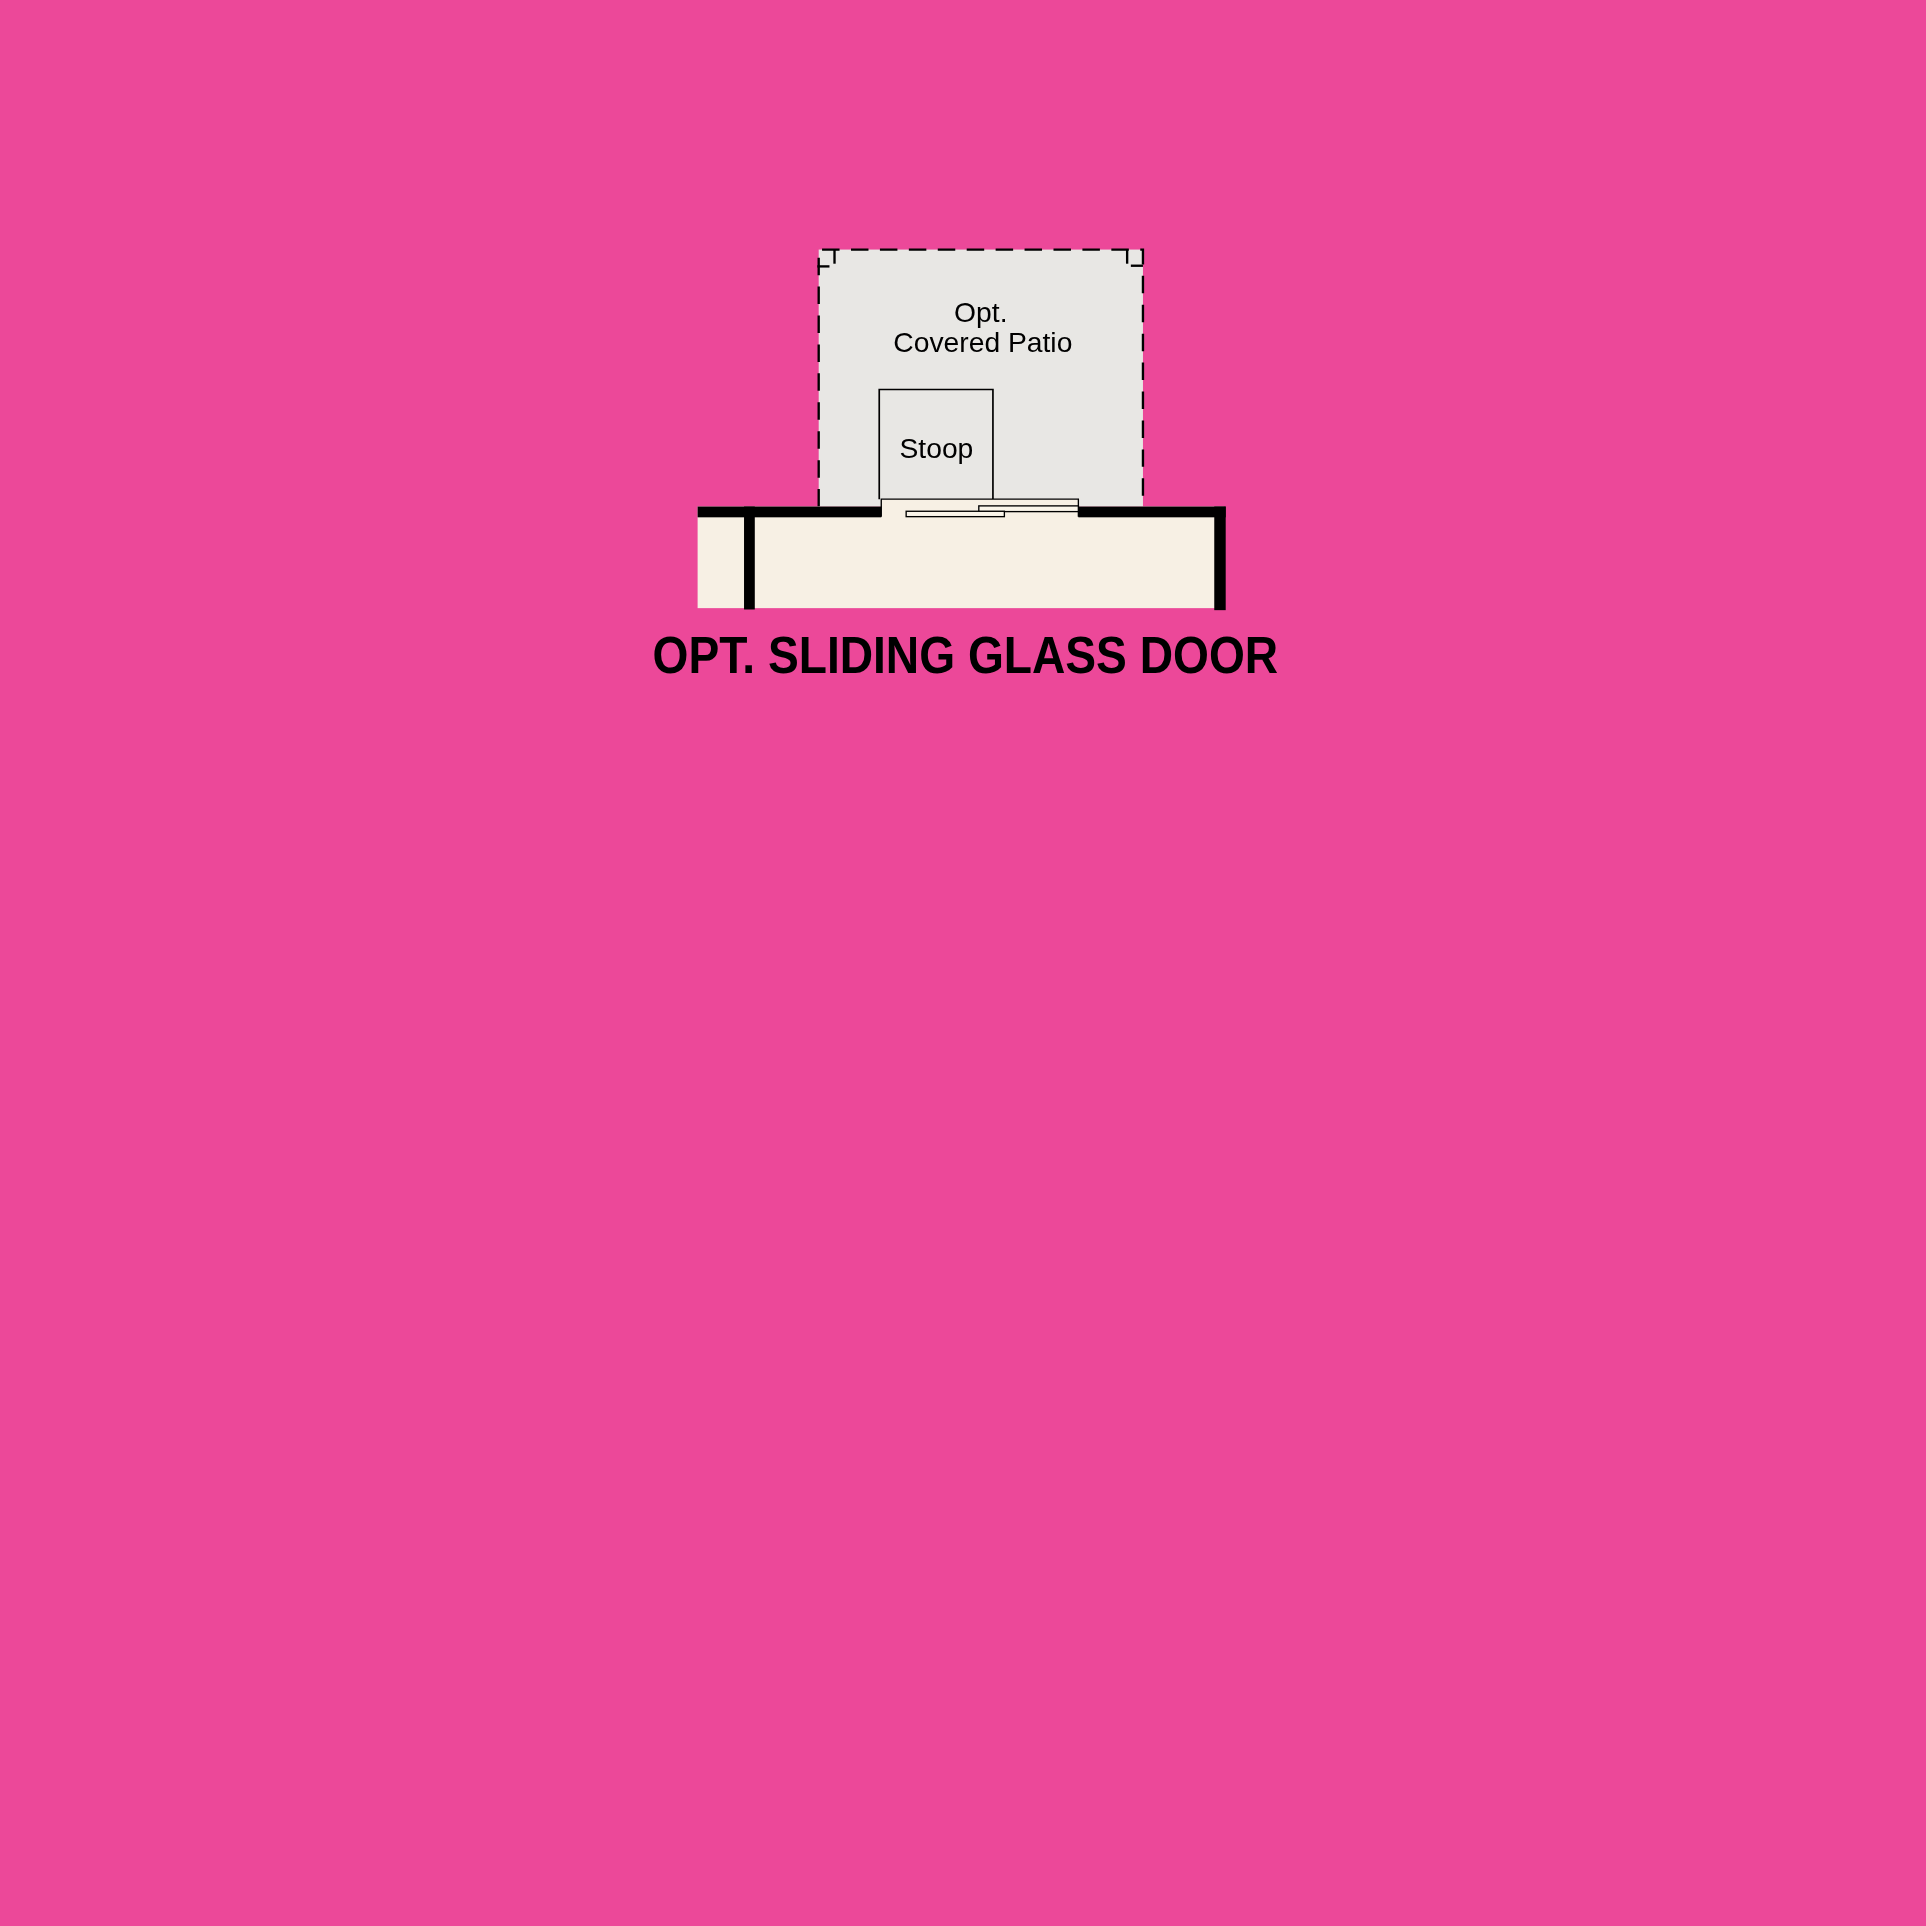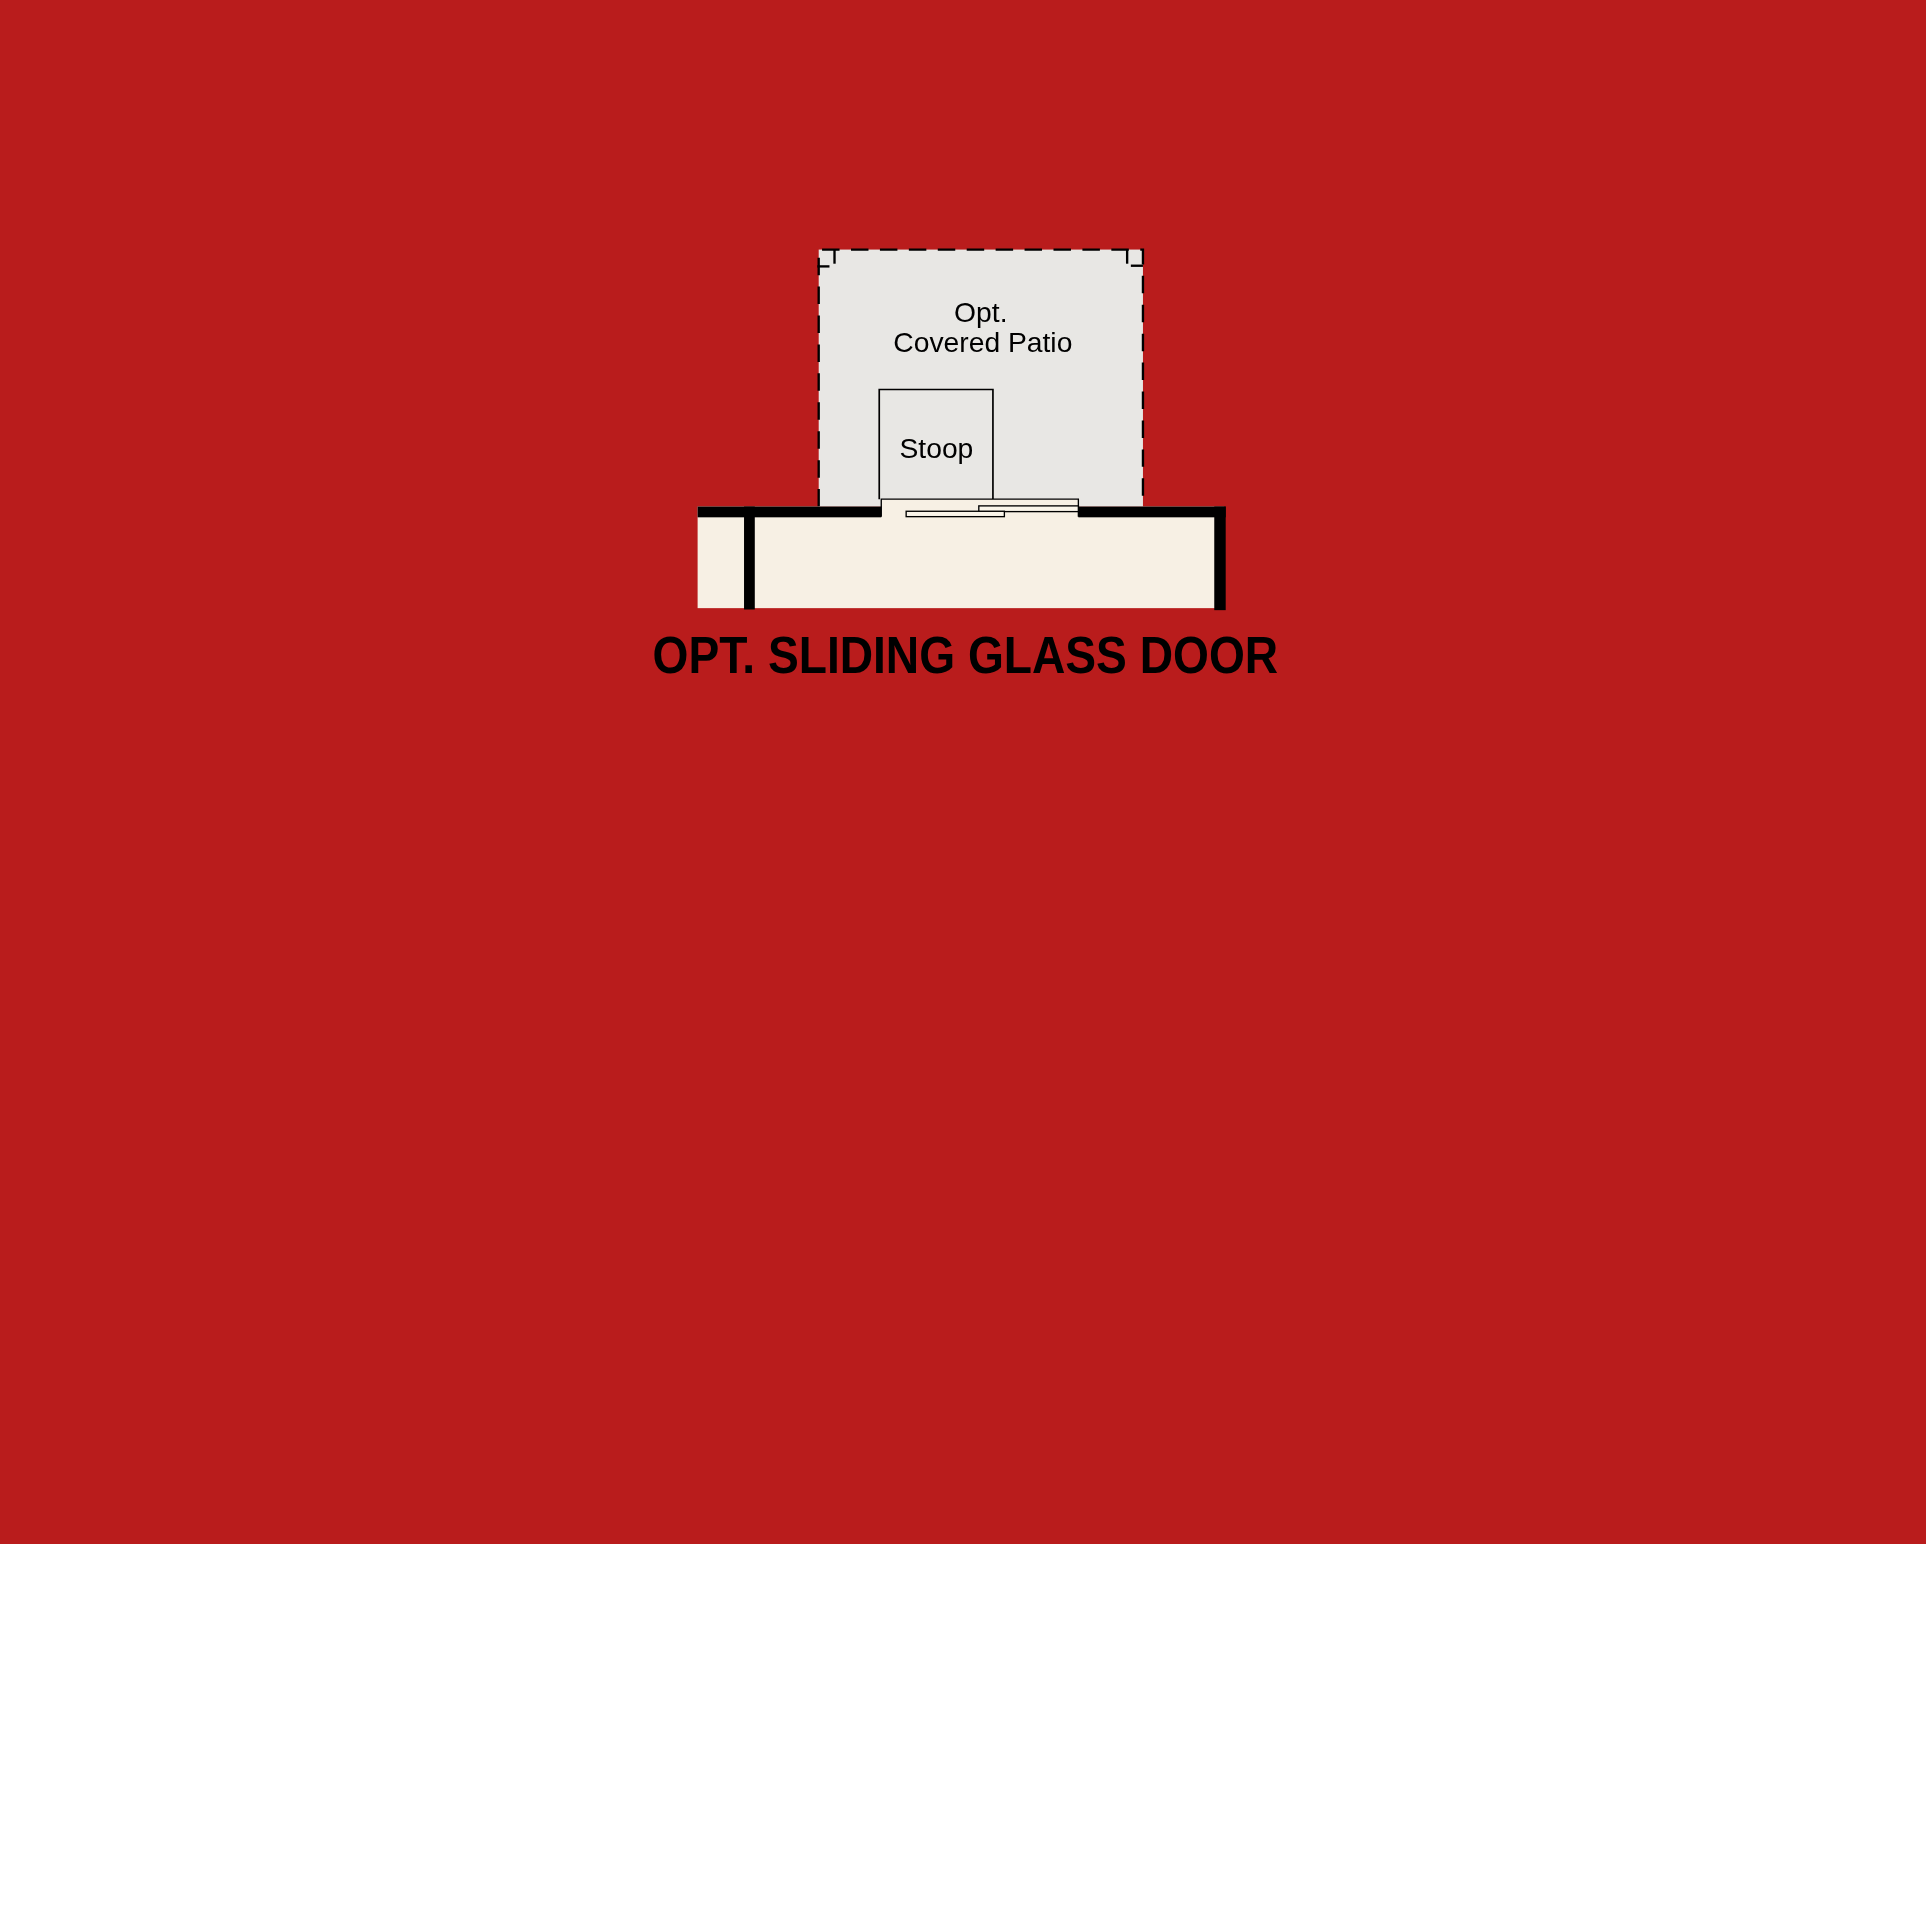--- a/index.html
+++ b/index.html
@@ -3,22 +3,22 @@
 <meta charset="utf-8">
 <style>
   html, body {
     margin: 0;
     padding: 0;
     background: #ffffff;
   }
   .canvas {
     position: relative;
     width: 1926px;
-    height: 1544px;
-    background: #b91c1c;
+    height: 1926px;
+    background: #ec4899;
     overflow: hidden;
   }
   .plan-svg {
     position: absolute;
     left: 0;
     top: 0;
   }
   .label {
     font-family: "Liberation Sans", sans-serif;
     font-size: 42px;

